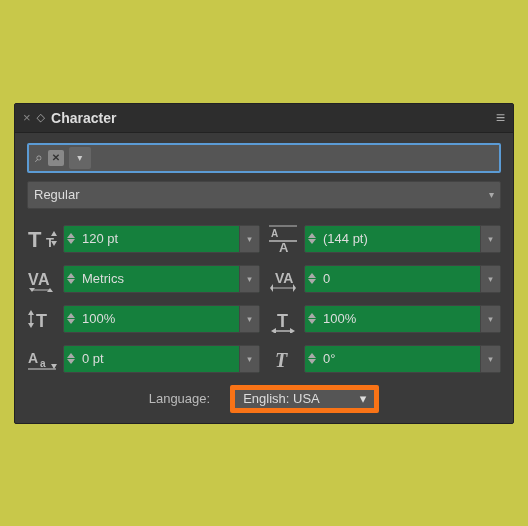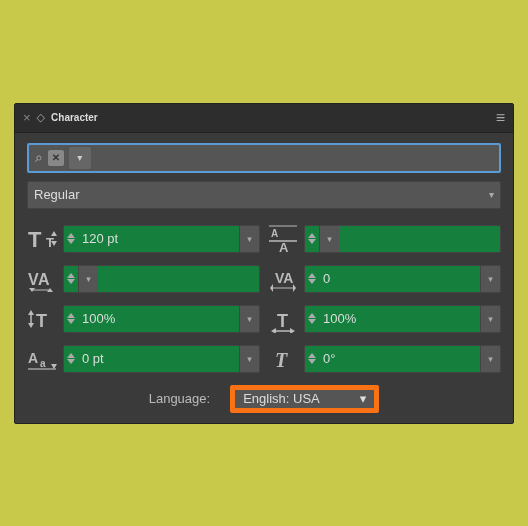--- a/index.html
+++ b/index.html
@@ -45,21 +45,21 @@
     }
 
     .diamond-icon {
       color: #aaa;
       font-size: 11px;
     }
 
     .panel-title {
       color: #ddd;
       font-weight: bold;
-      font-size: 10px;
+      font-size: 14px;
     }
 
     .menu-icon {
       color: #aaa;
       font-size: 16px;
       cursor: pointer;
     }
 
     .panel-body {
       padding: 10px 12px;
@@ -321,20 +321,21 @@
             <text x="10" y="27" font-size="13" font-weight="bold" fill="#bbb" font-family="Arial">A</text>
 
             <line x1="0" y1="1" x2="28" y2="1" stroke="#bbb" stroke-width="1"></line>
           </svg>
         </div>
         <div class="spinner-field">
           <div class="spinner-arrows">
             <div class="arrow-up"></div>
             <div class="arrow-down"></div>
           </div>
+          <span class="spinner-value">(144 pt)</span>
           <div class="spinner-dropdown">▾</div>
         </div>
       </div>
     </div>
 
     <div class="grid-row">
 
       <div class="field-group">
         <div class="field-icon">
           <svg width="30" height="28" viewBox="0 0 30 28">
@@ -344,20 +345,21 @@
             <polygon points="4,23 1,27 7,27" fill="#bbb" transform="rotate(180,4,25)"></polygon>
             <polygon points="22,23 19,27 25,27" fill="#bbb"></polygon>
             <line x1="4" y1="25" x2="22" y2="25" stroke="#bbb" stroke-width="1"></line>
           </svg>
         </div>
         <div class="spinner-field">
           <div class="spinner-arrows">
             <div class="arrow-up"></div>
             <div class="arrow-down"></div>
           </div>
+          <span class="spinner-value">Metrics</span>
           <div class="spinner-dropdown">▾</div>
         </div>
       </div>
 
       <div class="field-group">
         <div class="field-icon">
           <svg width="30" height="28" viewBox="0 0 30 28">
             <text x="6" y="18" font-size="14" font-weight="bold" fill="#bbb" font-family="Arial">VA</text>
             <polygon points="1,23 4,19 4,27" fill="#bbb"></polygon>
             <polygon points="27,23 24,19 24,27" fill="#bbb"></polygon>

